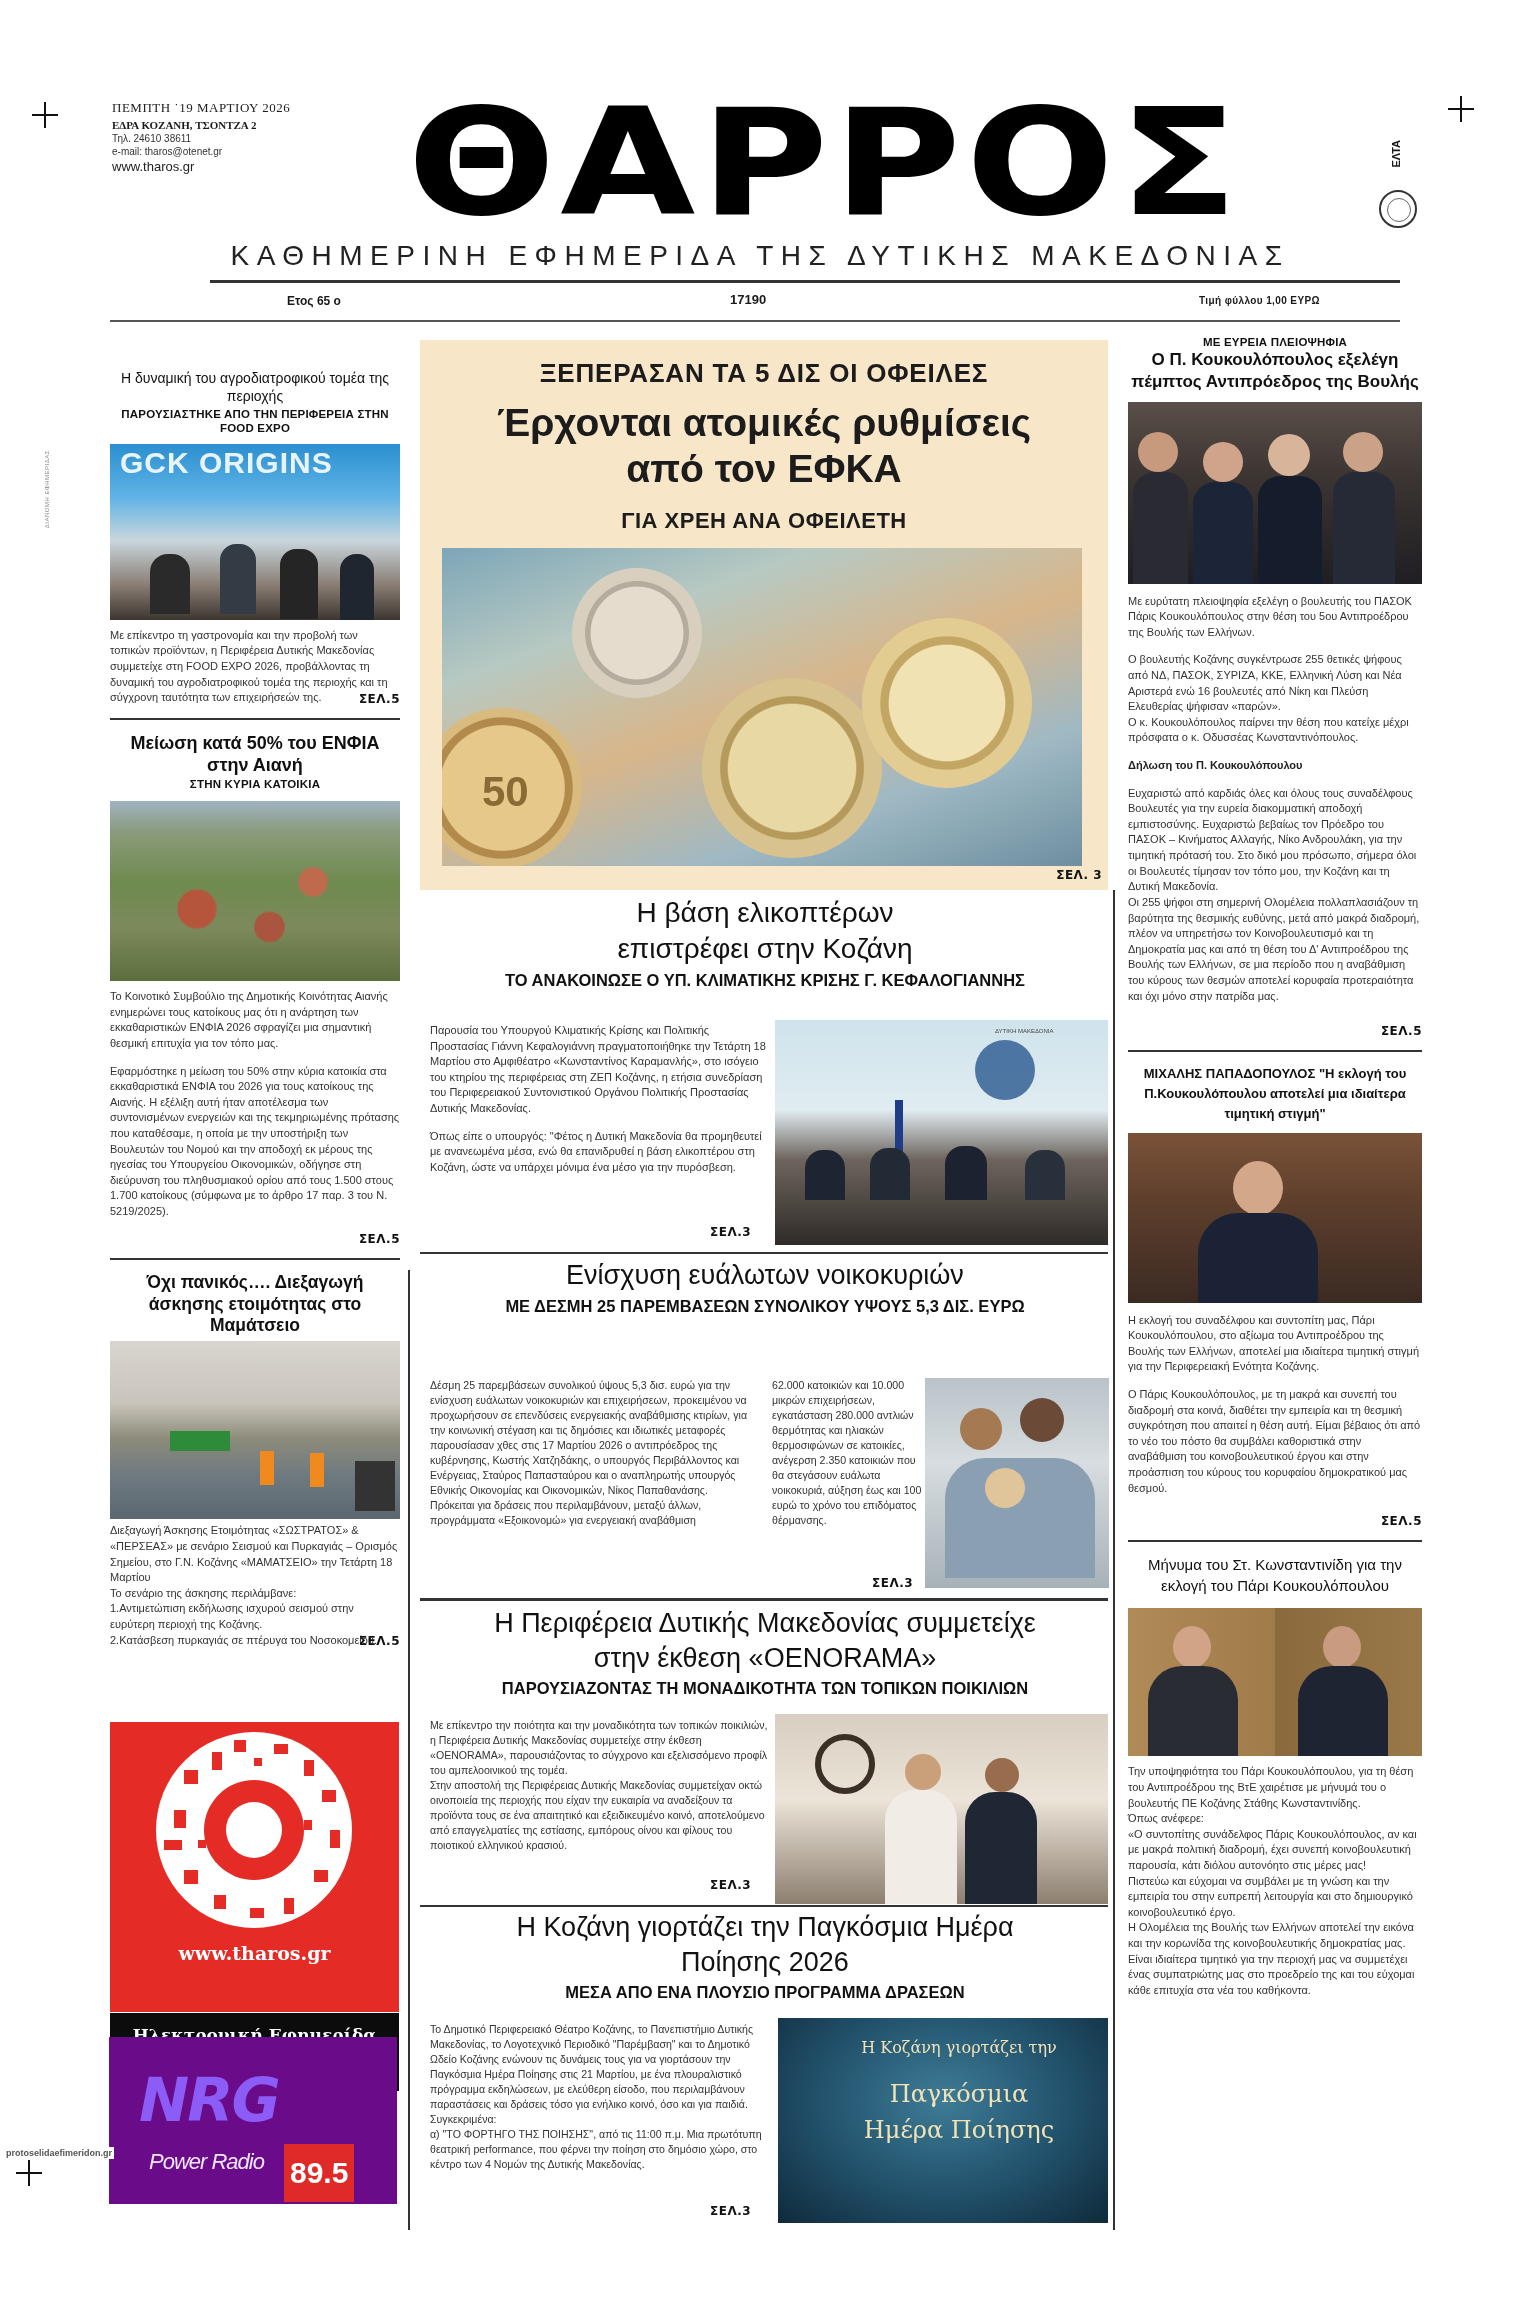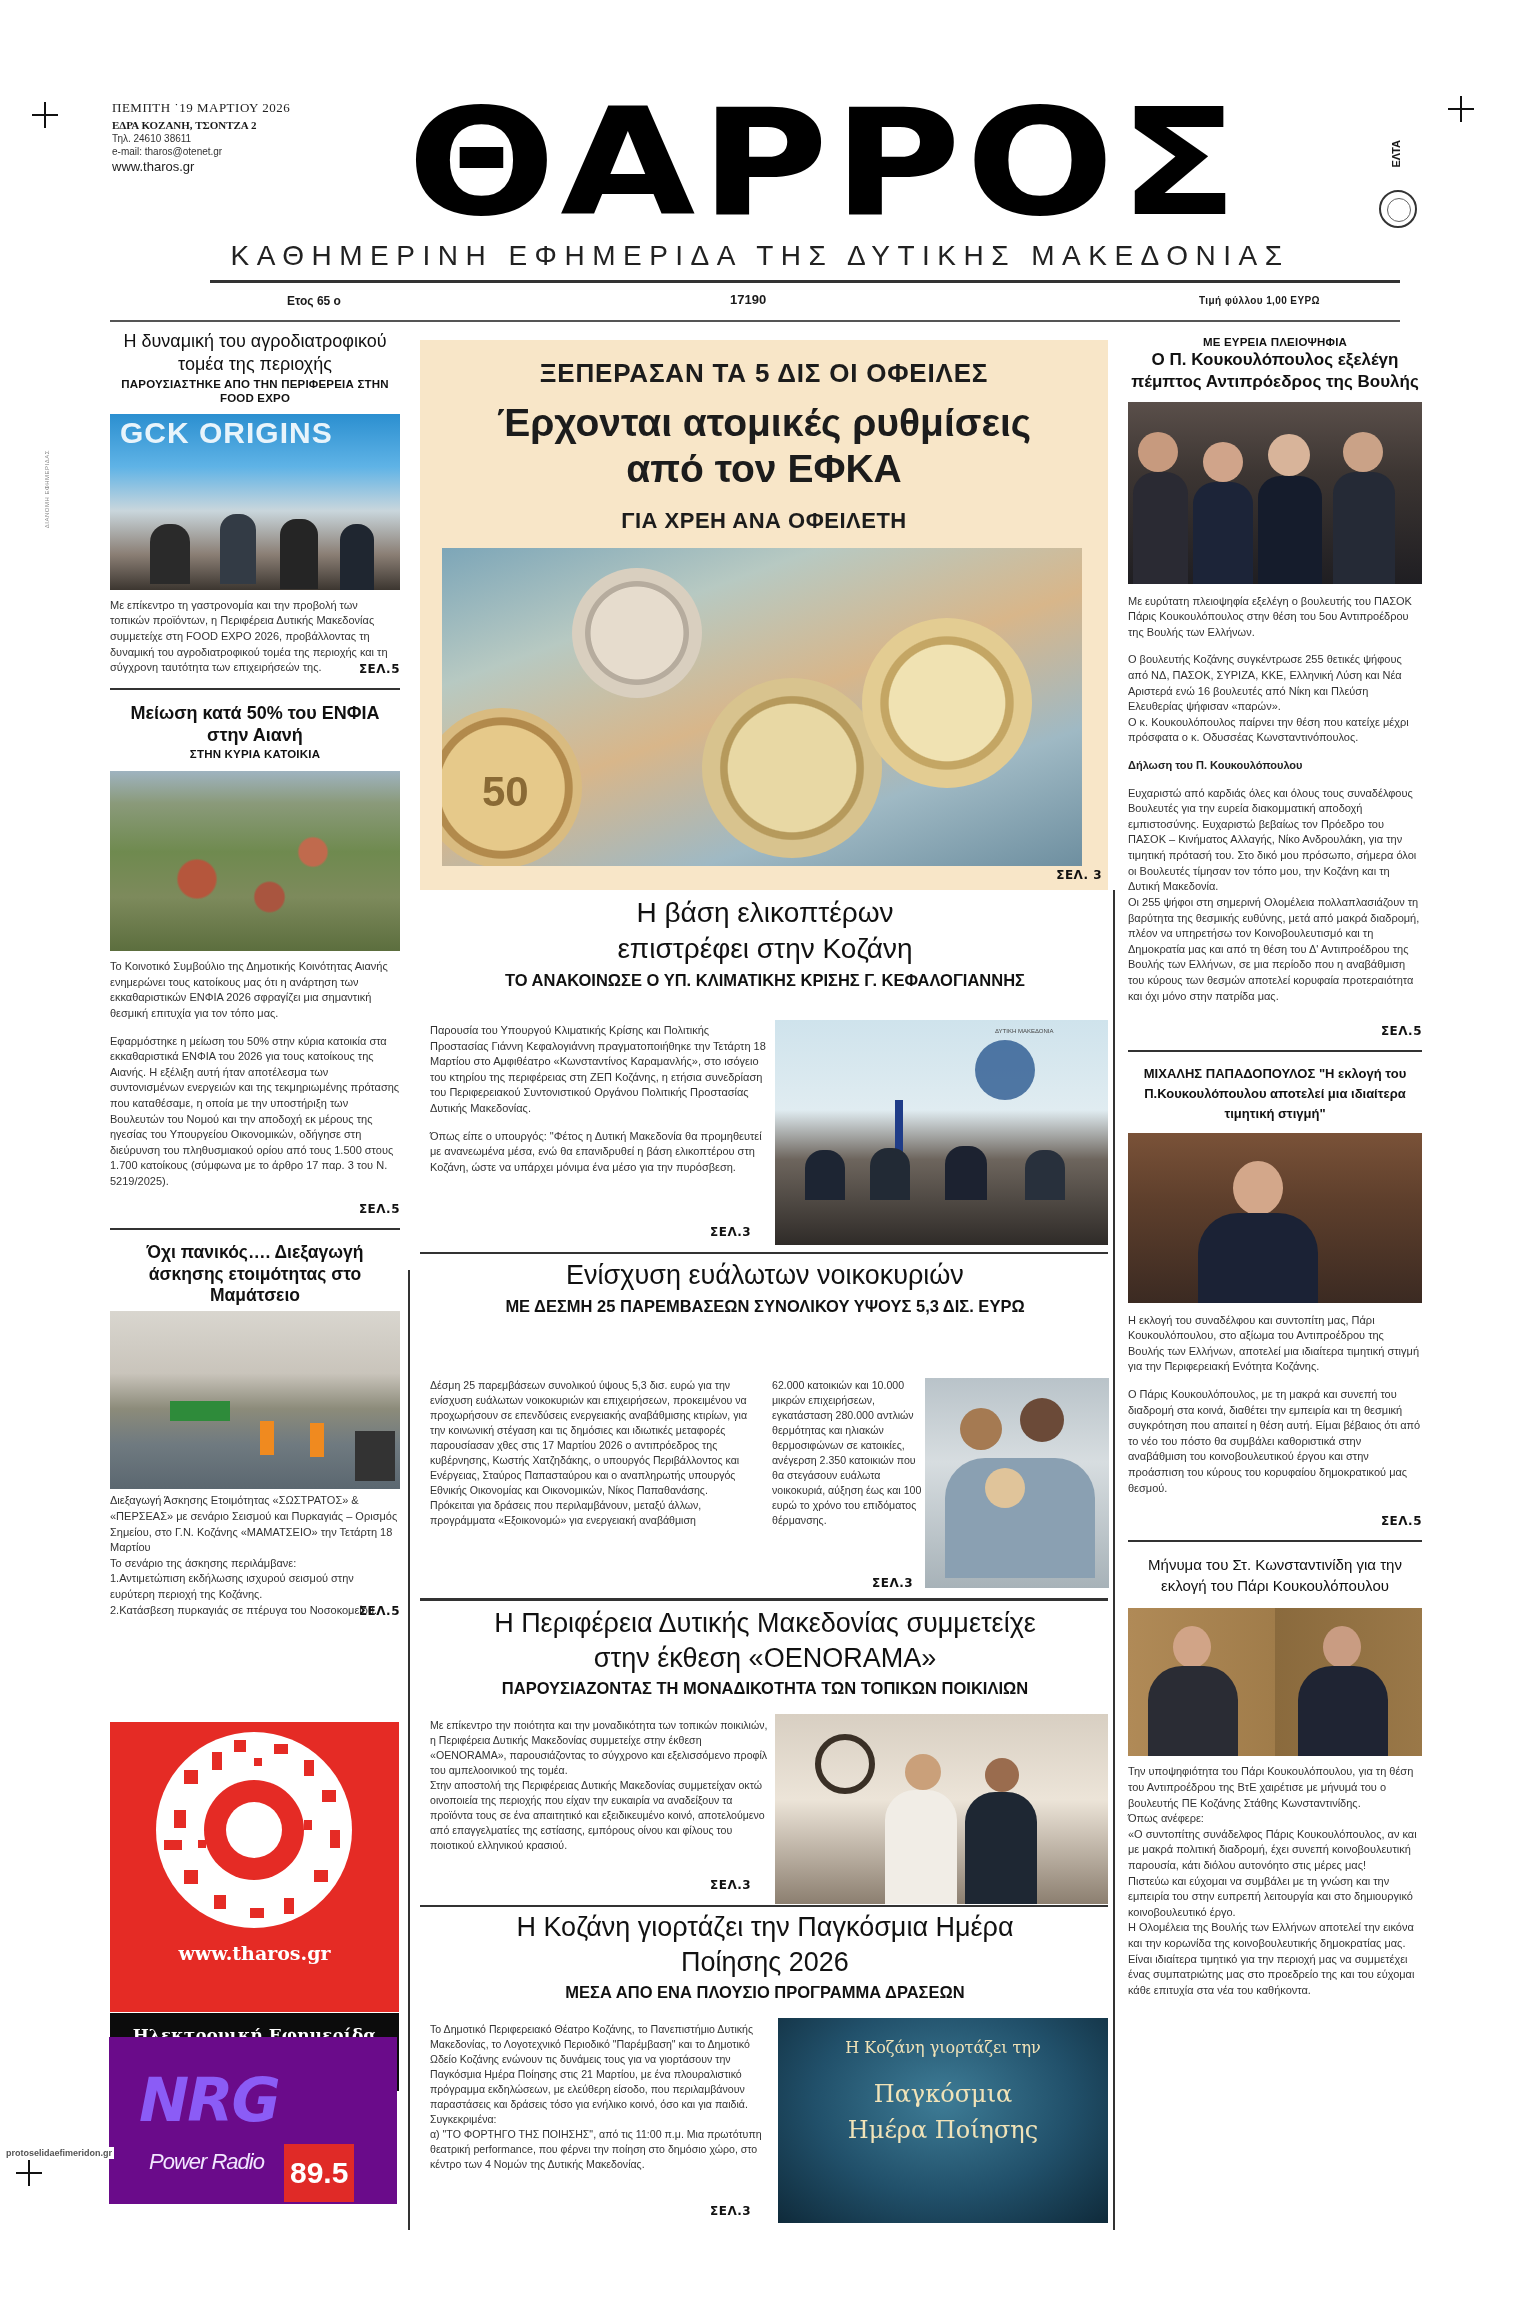--- a/index.html
+++ b/index.html
@@ -53,21 +53,21 @@
   .lead .over { position: absolute; top: 18px; width: 100%; text-align: center; font-size: 26px; font-weight: bold; letter-spacing: .8px; color: #1c1c1c; }
   .lead .title { position: absolute; top: 60px; width: 100%; text-align: center; font-size: 39px; font-weight: bold; line-height: 1.18; color: #1c1c1c; }
   .lead .sub { position: absolute; top: 168px; width: 100%; text-align: center; font-size: 22px; font-weight: bold; letter-spacing: .5px; color: #1c1c1c; }
   .lead .photo { position: absolute; left: 22px; top: 208px; width: 640px; height: 318px; }
   .lead .sel { position: absolute; right: 6px; bottom: 8px; }
 
   .story { position: absolute; left: 420px; width: 690px; }
   .story .h-big { font-size: 28px; font-weight: normal; text-align: center; line-height: 1.28; color: #111; }
   .story .h-deck { font-size: 17px; font-weight: bold; text-align: center; margin-top: 4px; color: #111; }
   .story .txt { position: absolute; left: 10px; }
-  .story .pic { position: absolute; }
+  .story .pic { position: absolute; padding-left: 16px; }
 </style>
 </head>
 <body>
 
 <div class="crop" style="left:32px;top:102px;"></div>
 <div class="crop" style="left:1448px;top:96px;"></div>
 <div class="crop" style="left:16px;top:2160px;"></div>
 
 <div class="mast-info">
   <div class="date">ΠΕΜΠΤΗ ˙19 ΜΑΡΤΙΟΥ 2026</div>
@@ -93,21 +93,21 @@
 </div>
 <div class="rule-mid"></div>
 
 <div class="side-vert">ΔΙΑΝΟΜΗ ΕΦΗΜΕΡΙΔΑΣ</div>
 
 <div class="vline" style="left:408px;top:1270px;height:960px;"></div>
 <div class="vline" style="left:1113px;top:890px;height:1340px;"></div>
 
 <div class="col-left">
   <article>
-    <div class="h-art h-main" style="font-size:18px;font-weight:normal;">Η δυναμική του αγροδιατροφικού τομέα της περιοχής</div>
+    <div class="h-art h-main" style="font-size:14px;font-weight:normal;margin-top:40px;">Η δυναμική του αγροδιατροφικού τομέα της περιοχής</div>
     <div class="h-art h-sub" style="margin-top:2px;">ΠΑΡΟΥΣΙΑΣΤΗΚΕ ΑΠΟ ΤΗΝ ΠΕΡΙΦΕΡΕΙΑ ΣΤΗΝ FOOD EXPO</div>
     <div class="photo" style="height:176px;margin-top:8px;background:linear-gradient(180deg,#2b8fd0 0,#5fb3e6 30%,#c9d6dc 55%,#8a7e74 80%,#3c3630 100%);">
       <div style="position:absolute;left:10px;top:2px;font-size:30px;font-weight:bold;color:#e8f4fb;letter-spacing:1px;">GCK ORIGINS</div>
       <div style="position:absolute;left:40px;top:110px;width:40px;height:60px;background:#2a2a2a;border-radius:18px 18px 0 0;"></div>
       <div style="position:absolute;left:110px;top:100px;width:36px;height:70px;background:#333b45;border-radius:16px 16px 0 0;"></div>
       <div style="position:absolute;left:170px;top:105px;width:38px;height:70px;background:#252525;border-radius:16px 16px 0 0;"></div>
       <div style="position:absolute;left:230px;top:110px;width:34px;height:66px;background:#1f2630;border-radius:16px 16px 0 0;"></div>
     </div>
     <p class="body" style="margin-top:8px;">Με επίκεντρο τη γαστρονομία και την προβολή των τοπικών προϊόντων, η Περιφέρεια Δυτικής Μακεδονίας συμμετείχε στη FOOD EXPO 2026, προβάλλοντας τη δυναμική του αγροδιατροφικού τομέα της περιοχής και τη σύγχρονη ταυτότητα των επιχειρήσεών της.</p>
     <div class="sel" style="margin-top:-14px;">ΣΕΛ.5</div>

